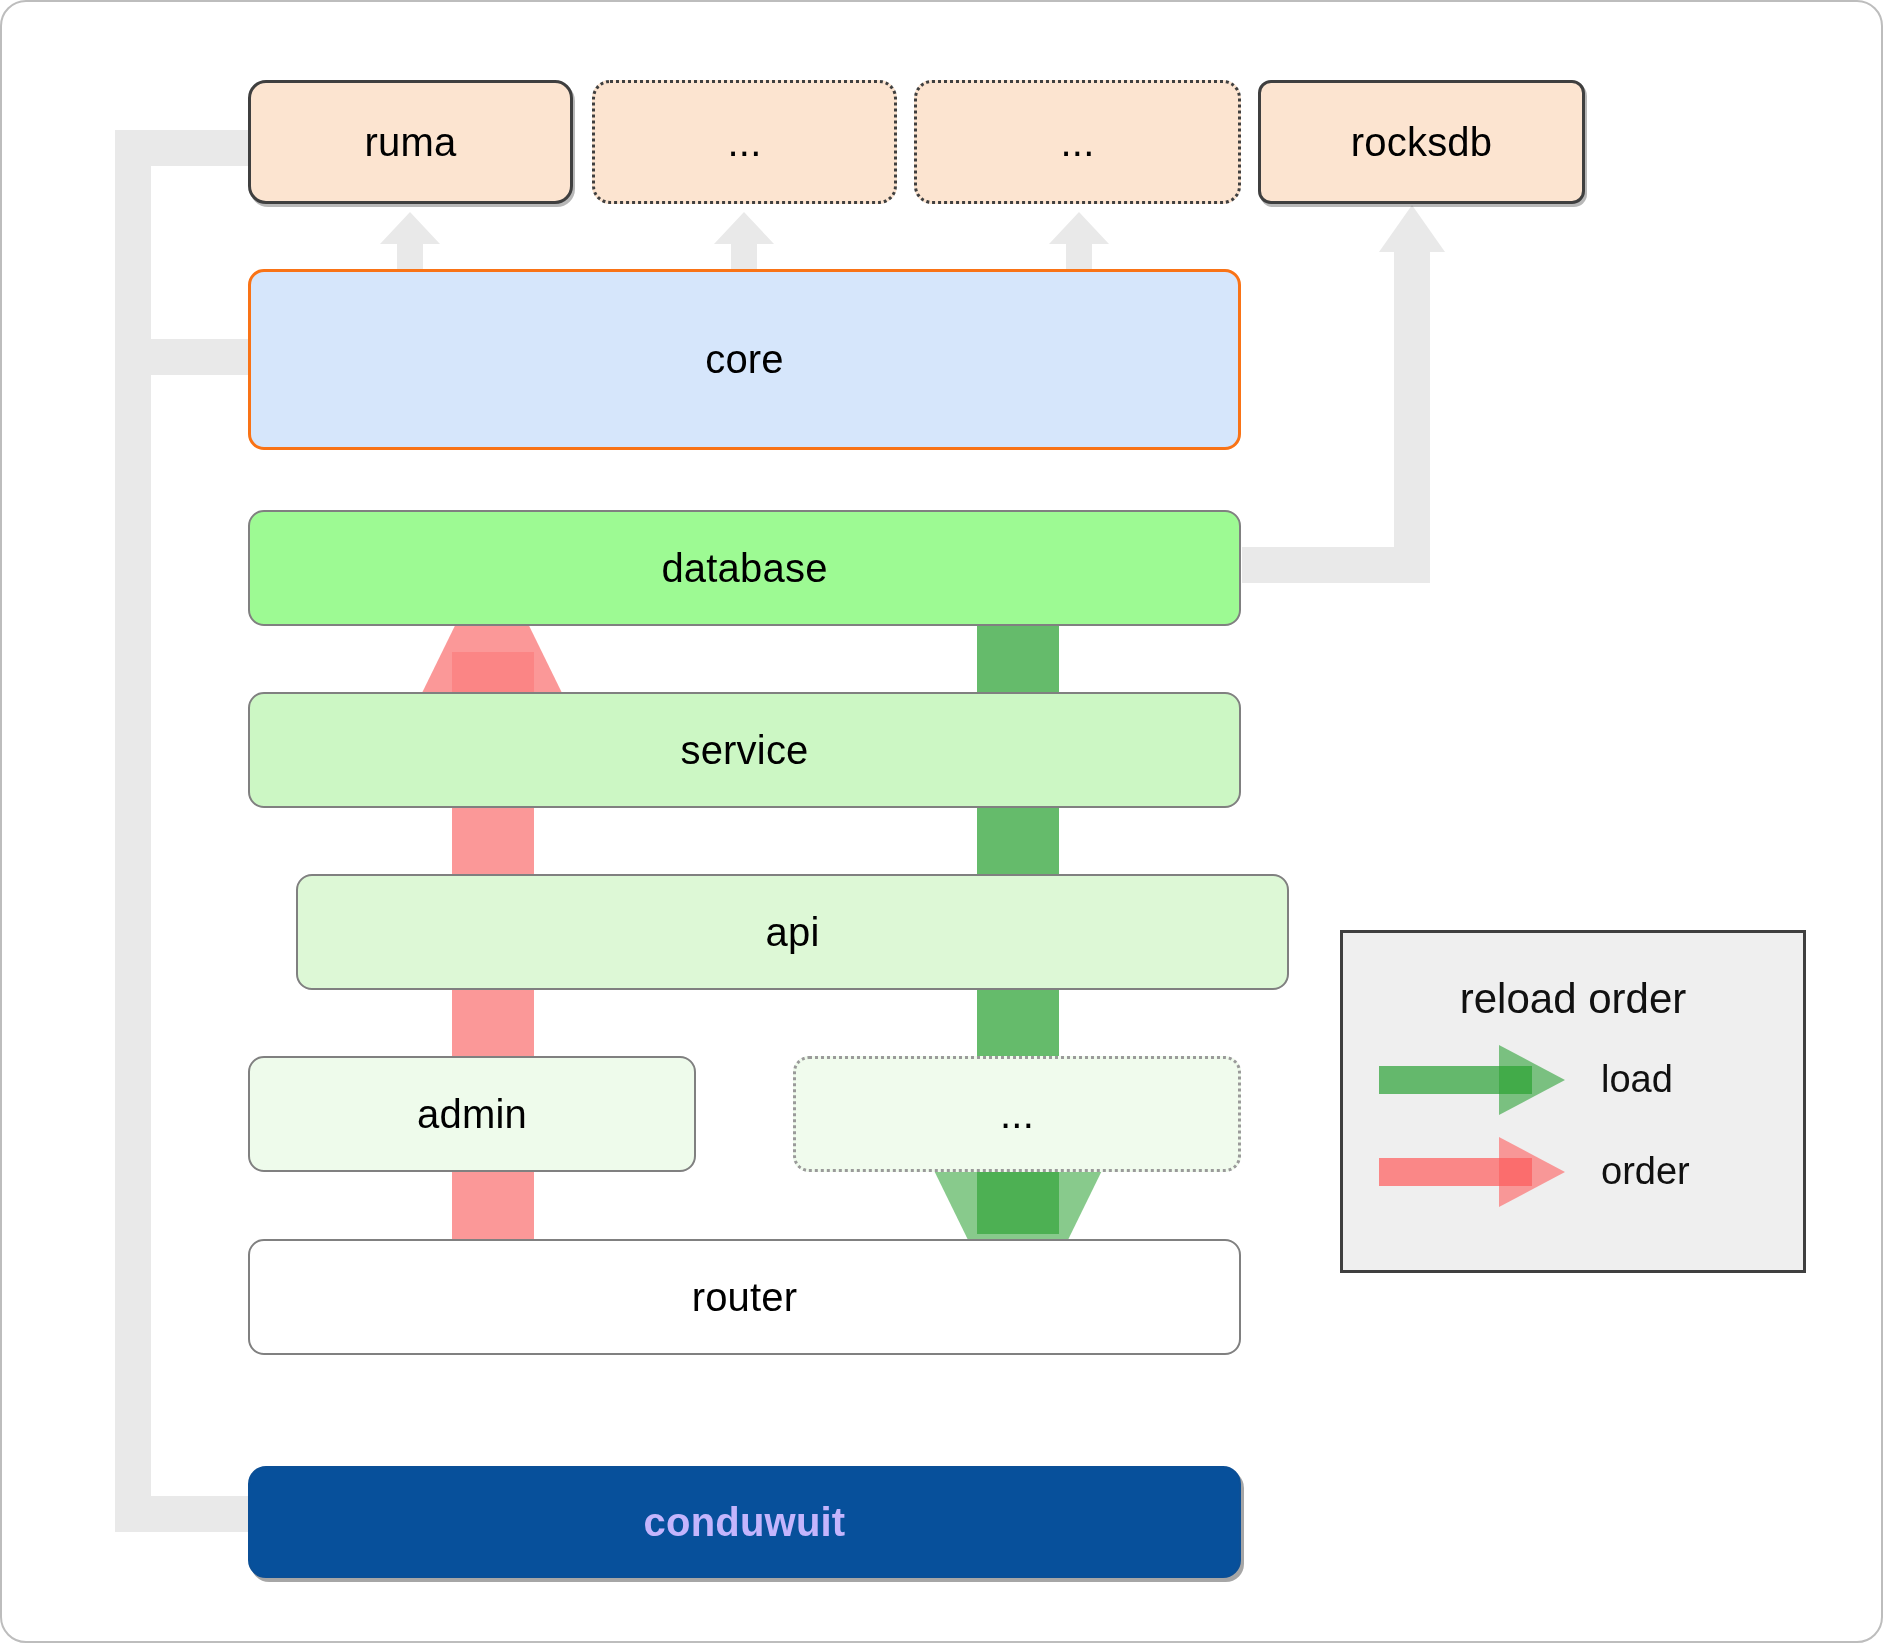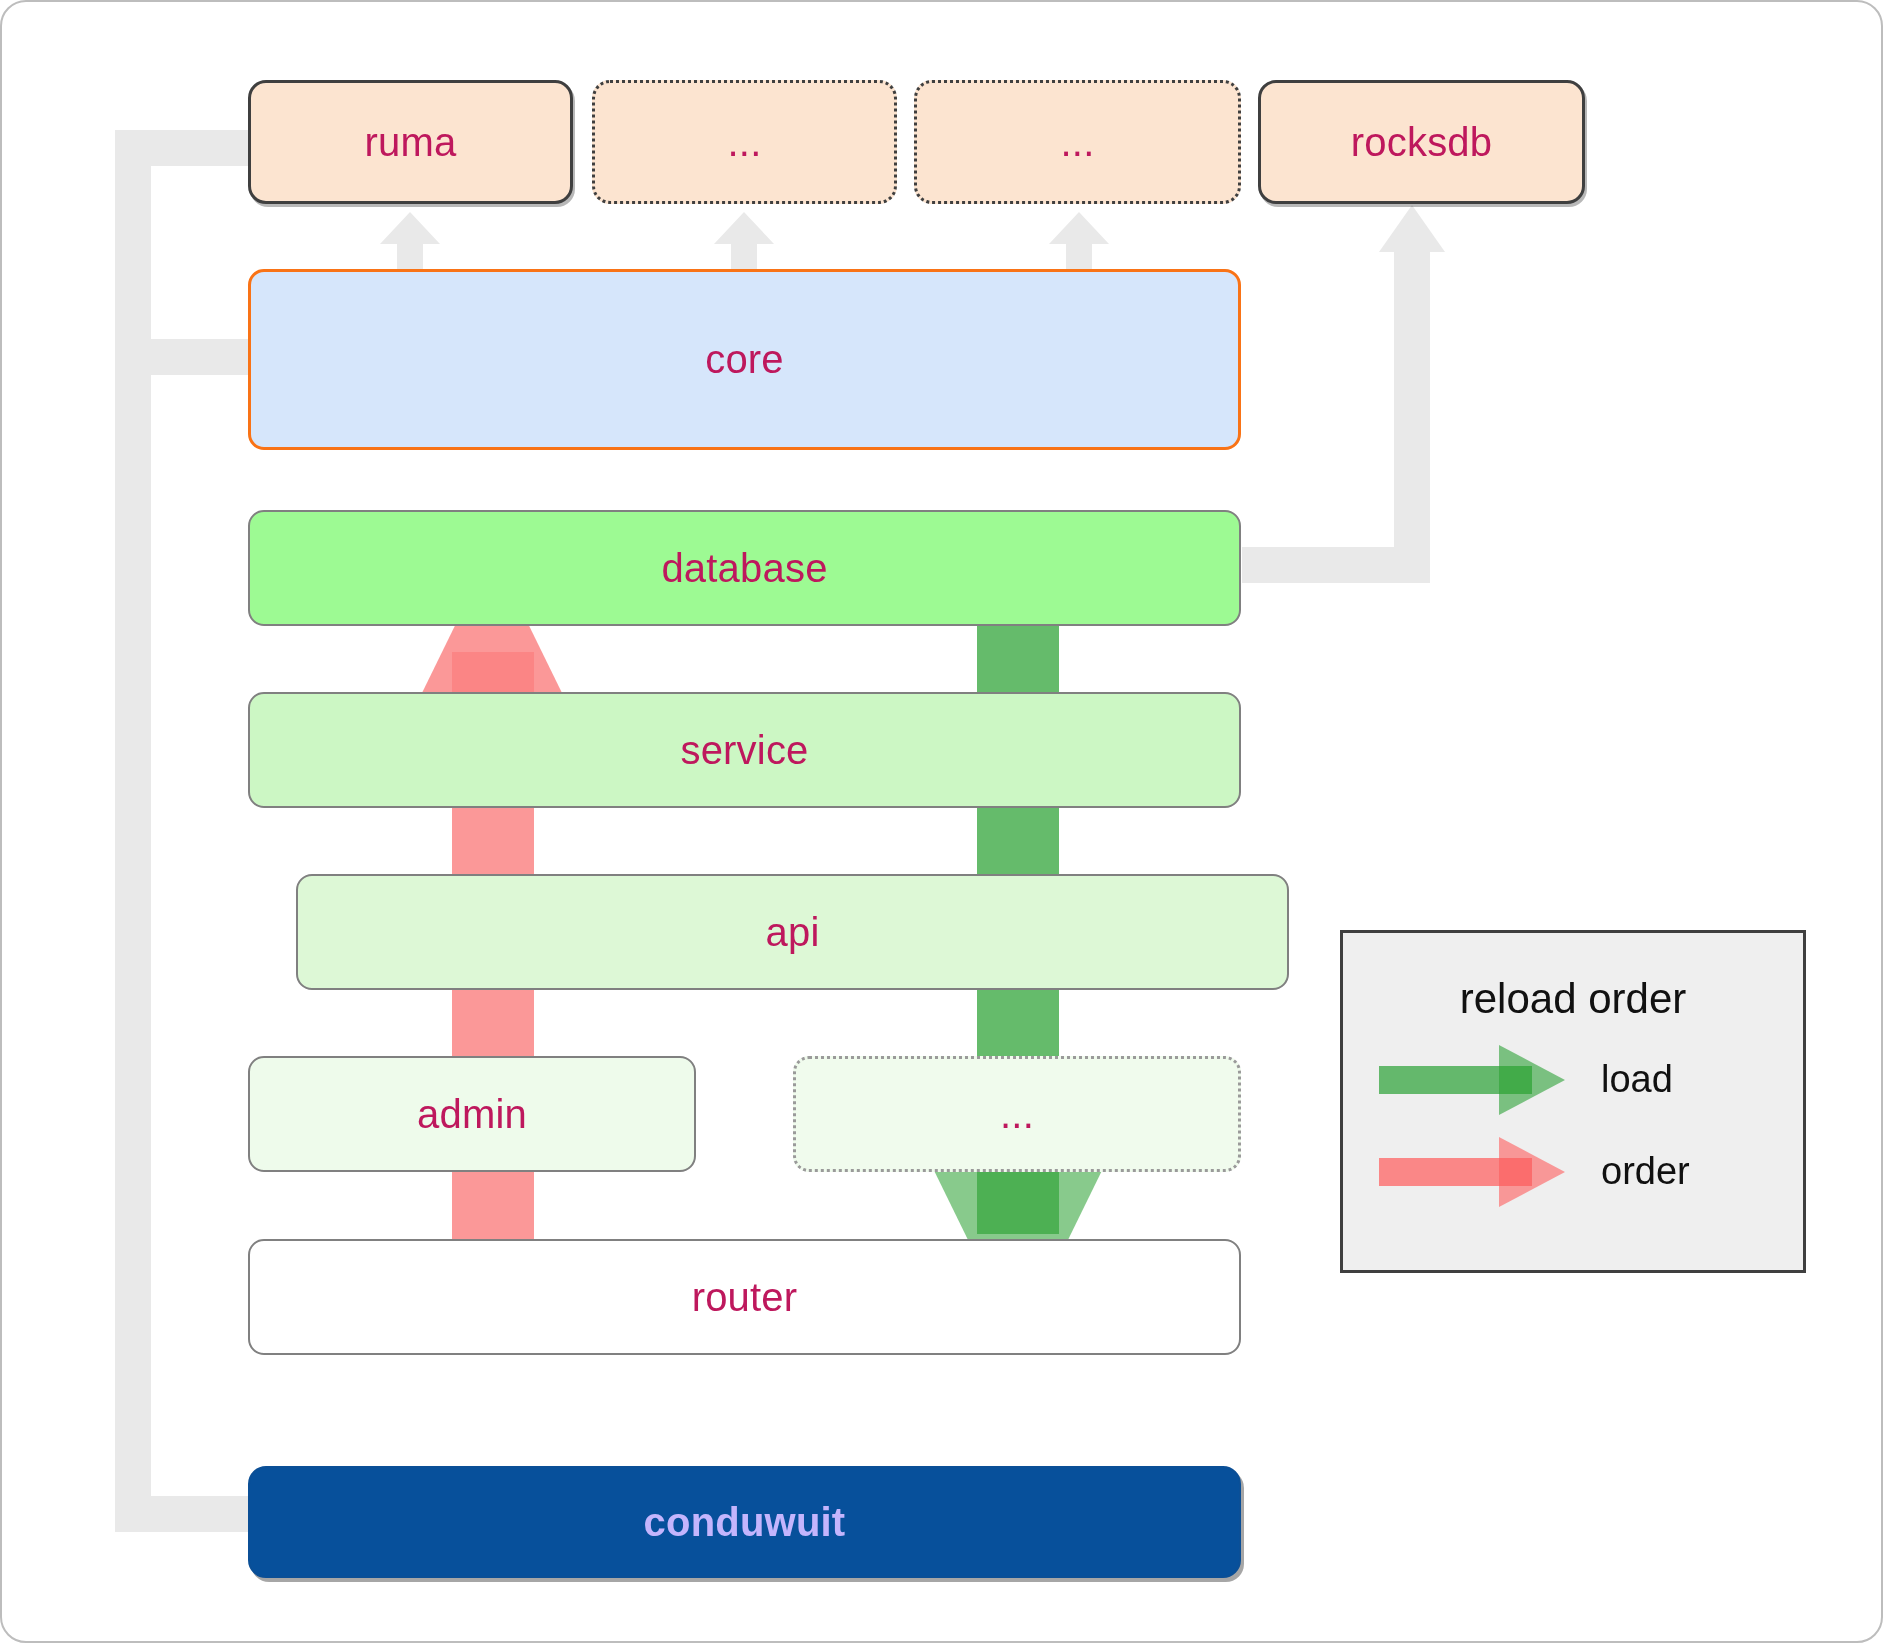--- a/index.html
+++ b/index.html
@@ -26,21 +26,21 @@
     width: 1883px;
     height: 1643px;
   }
   .node {
     position: absolute;
     box-sizing: border-box;
     display: flex;
     align-items: center;
     justify-content: center;
     border-radius: 14px;
-    color: #be185d;
+    color: #000000;
     font-size: 40px;
     letter-spacing: 0.2px;
   }
   .node-ext {
     background: #fce4d0;
     border: 3px solid #3f3f3f;
     border-radius: 18px;
     box-shadow: 2px 3px 0 rgba(0,0,0,0.28);
   }
   .node-ext-dotted {
@@ -150,21 +150,21 @@
   </div>
 
   <div class="node node-ext-dotted" style="left:590px; top:78px; width:305px; height:124px;">
     <span class="node-label">...</span>
   </div>
 
   <div class="node node-ext-dotted" style="left:912px; top:78px; width:327px; height:124px;">
     <span class="node-label">...</span>
   </div>
 
-  <div class="node node-ext" style="left:1256px; top:78px; width:327px; height:124px;">
+  <div class="node node-ext" style="left:1256px; top:78px; width:327px; height:124px;border-radius:13px;">
     <span class="node-label">rocksdb</span>
   </div>
 
   <div class="node node-core" style="left:246px; top:267px; width:993px; height:181px;">
     <span class="node-label">core</span>
   </div>
 
   <div class="node node-layer" style="left:246px; top:508px; width:993px; height:116px; background:#9dfa93;">
     <span class="node-label">database</span>
   </div>

